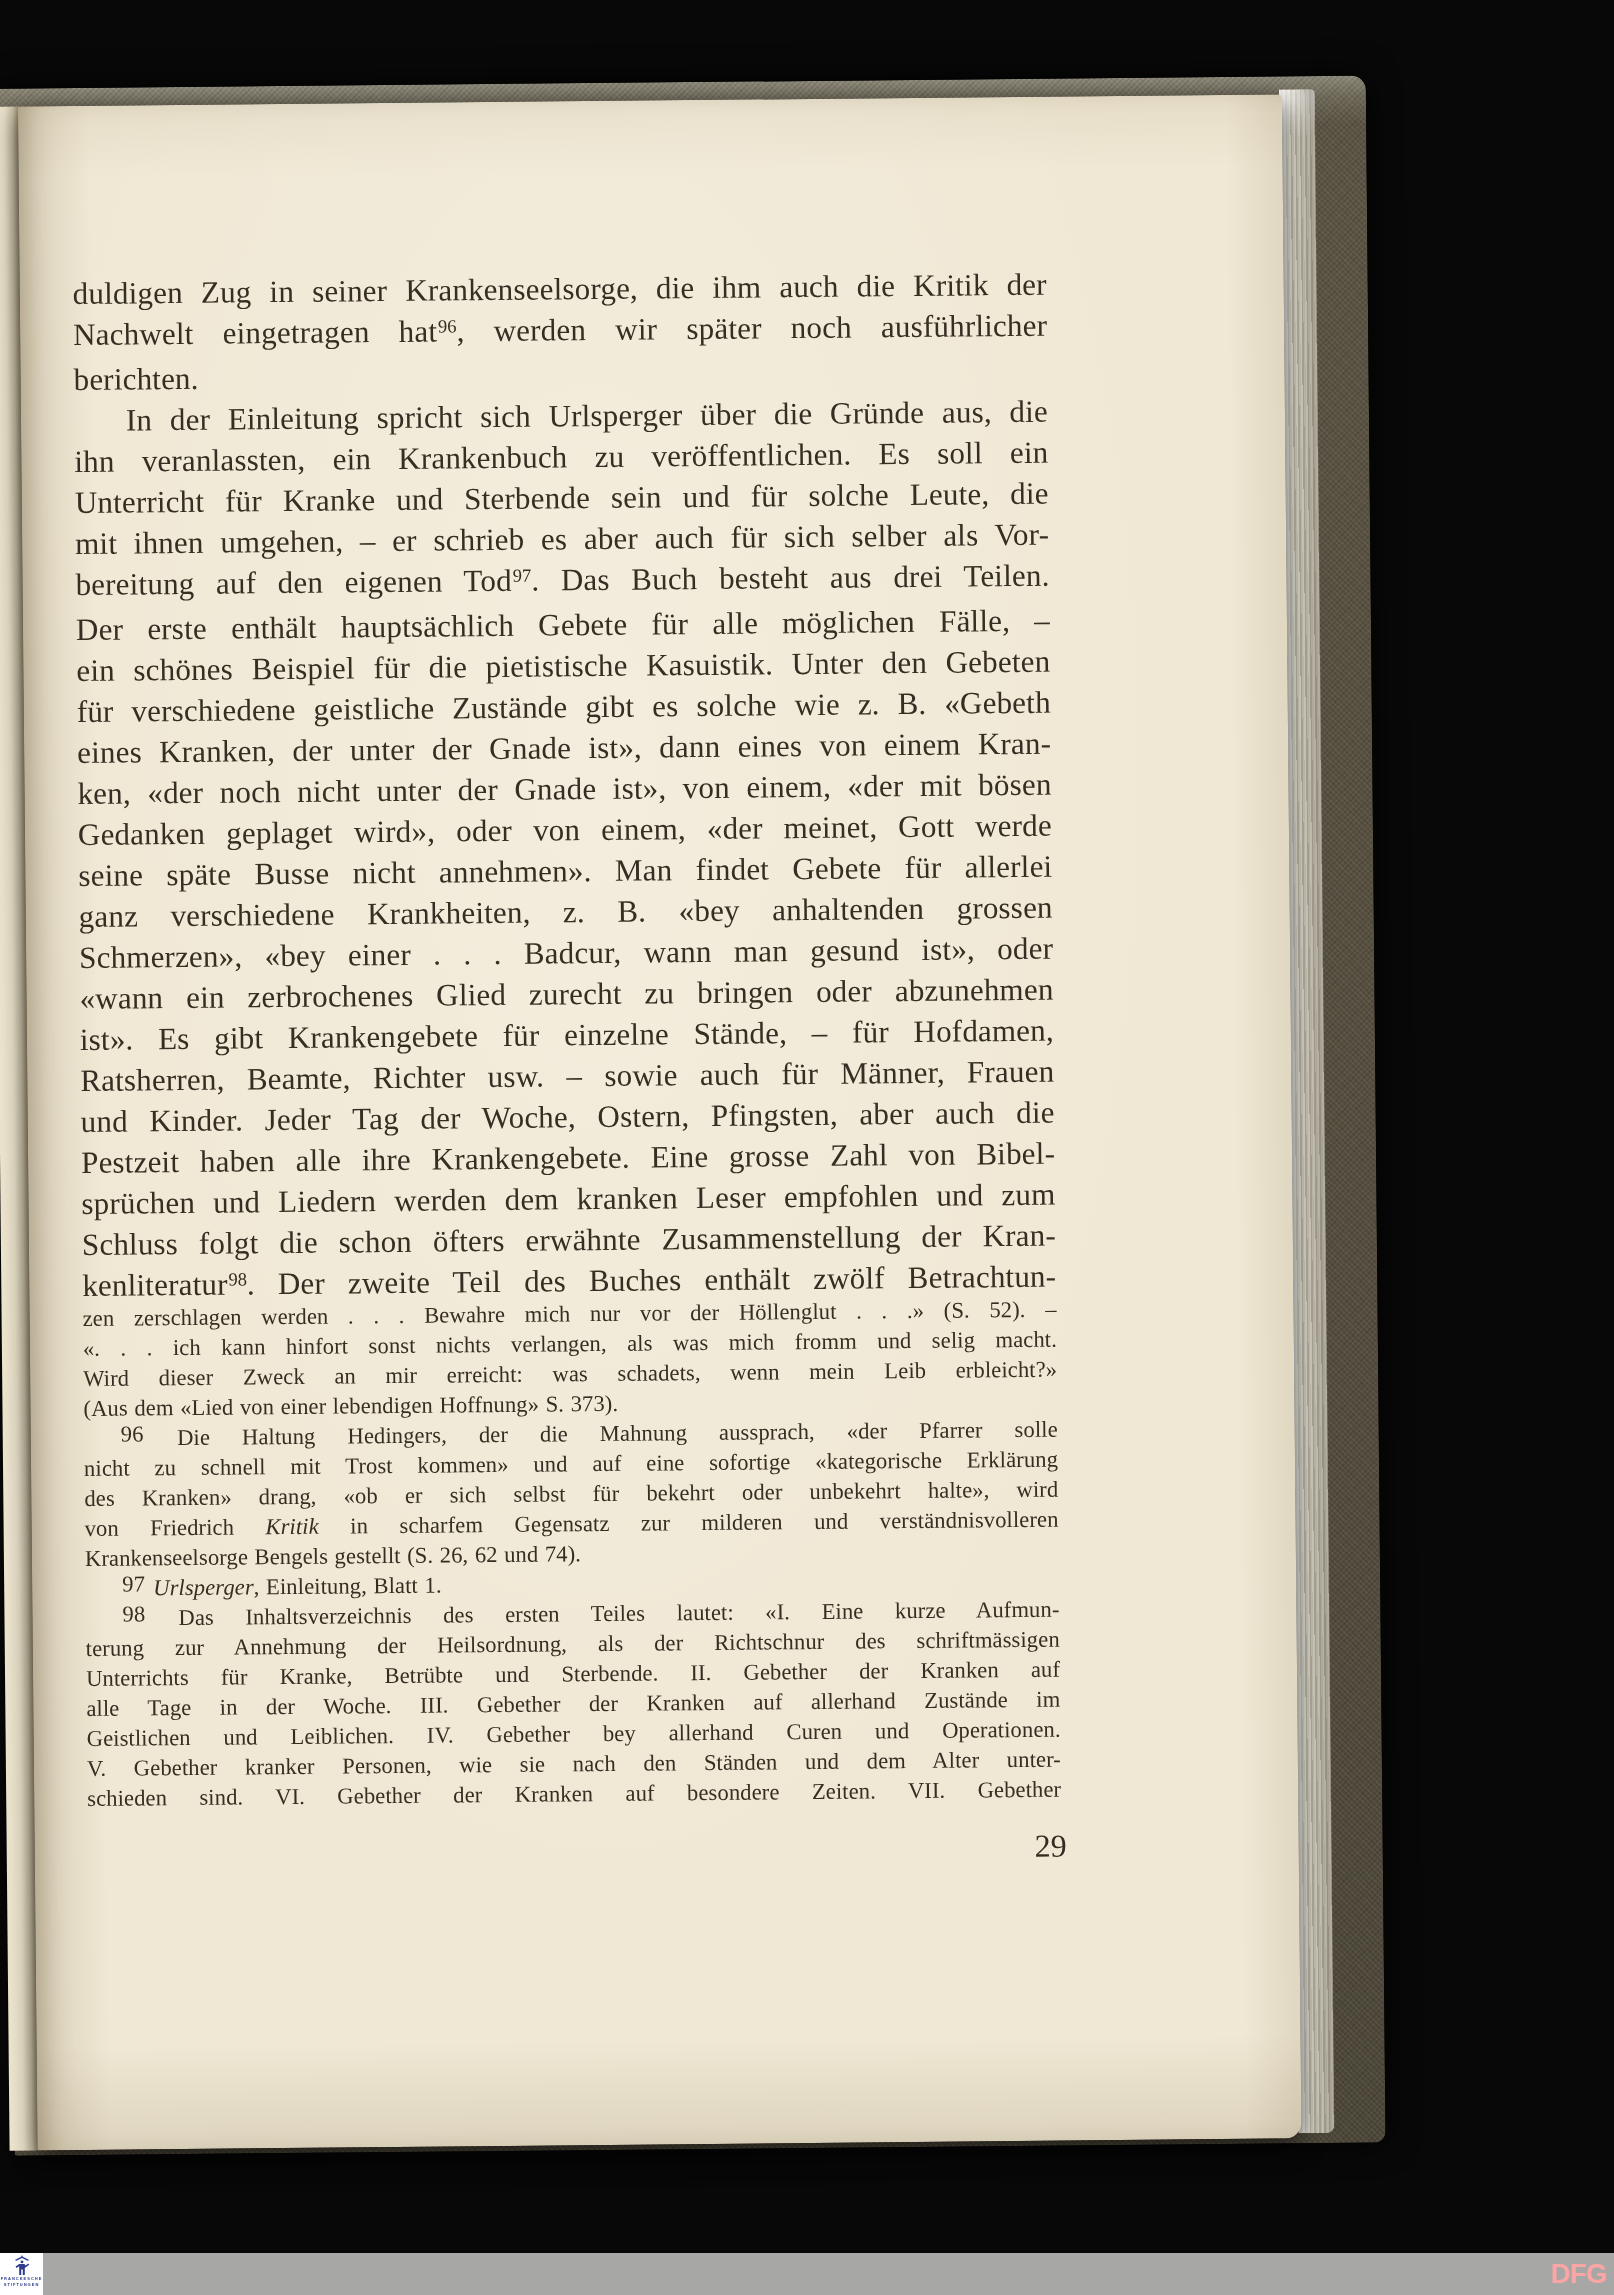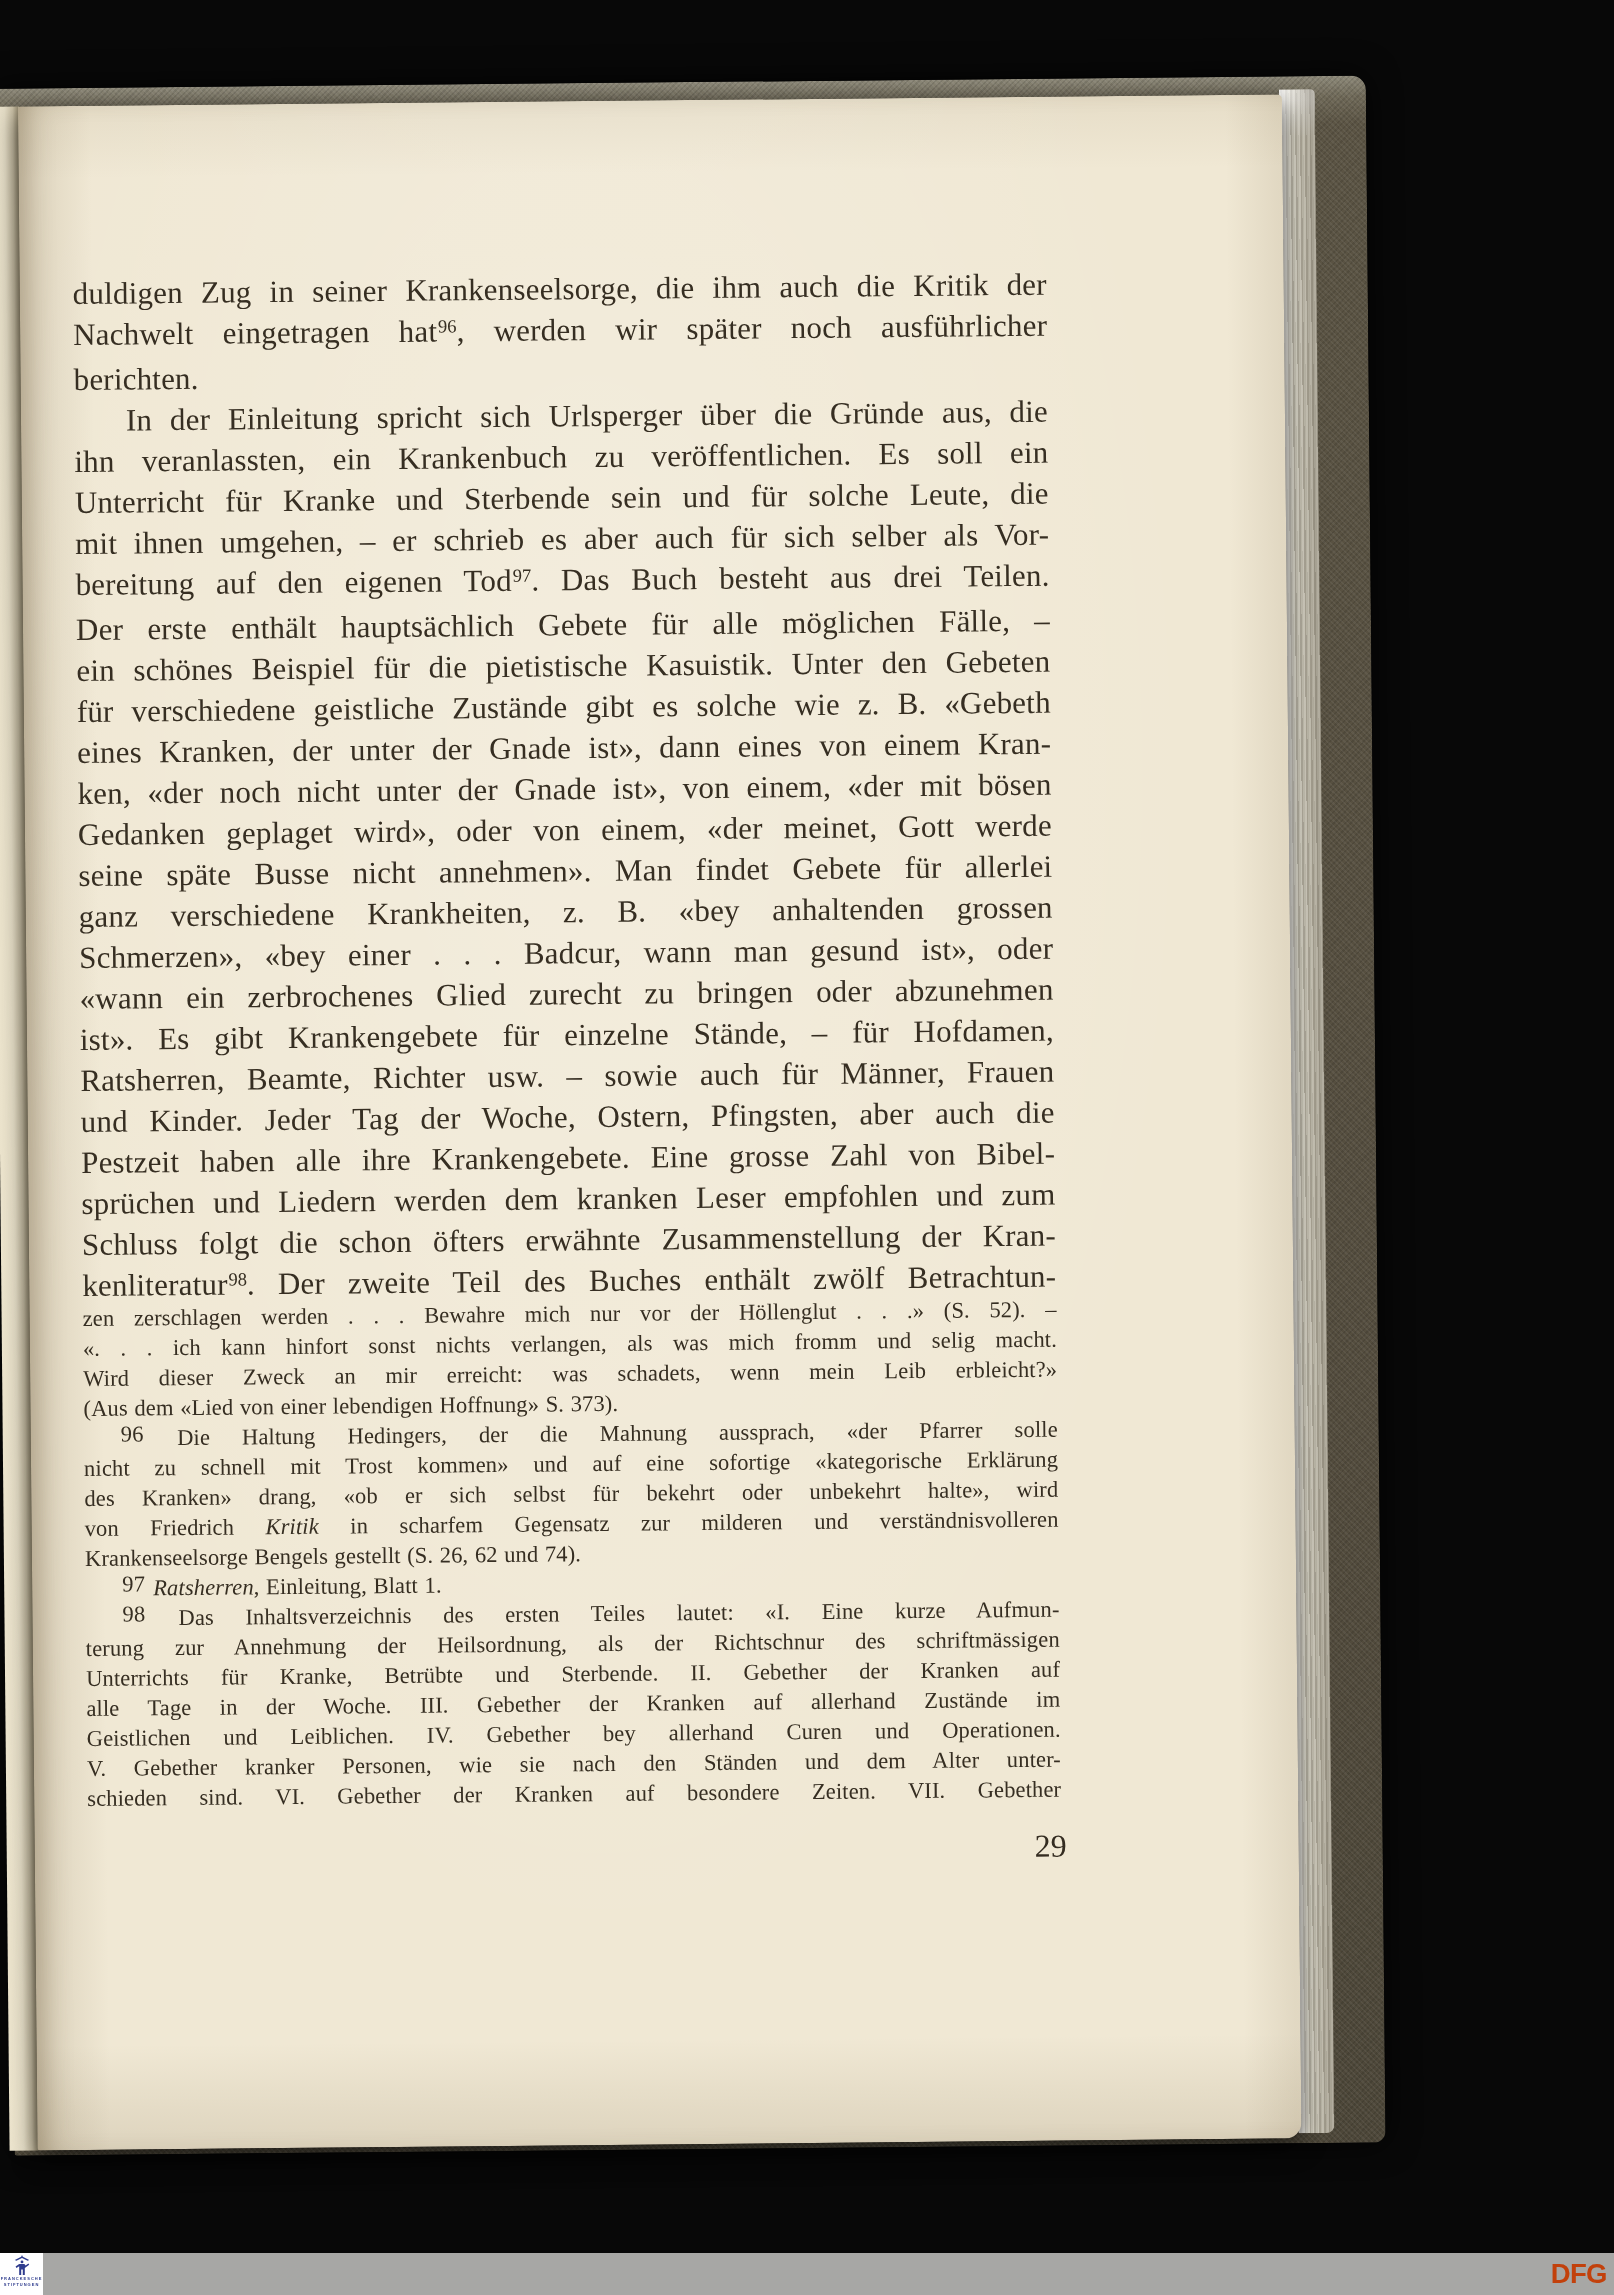--- a/index.html
+++ b/index.html
@@ -54,21 +54,21 @@
   #footnote-text .ind{text-indent:37px;}
   .it{font-style:italic;}
   .sup{font-size:60%;position:relative;top:-0.5em;letter-spacing:0;margin-left:0.8px;}
   .fnum{position:relative;top:-0.18em;margin-right:1.6px;}
   #page-number{position:absolute;left:81px;top:1830px;width:979px;text-align:right;
     font-size:32px;color:#342c21;}
   
   #scan-bar{position:absolute;left:0;top:2253px;width:1615px;height:43px;background:#a7a7a5;}
   #dfg-logo{position:absolute;left:1550px;top:2254px;width:63px;height:40px;
     display:flex;align-items:center;justify-content:flex-end;padding-right:6.5px;box-sizing:border-box;
-    color:#c2410c;font-family:"Liberation Sans","DejaVu Sans",sans-serif;
+    color:#fca5a5;font-family:"Liberation Sans","DejaVu Sans",sans-serif;
     font-weight:700;font-size:27.5px;letter-spacing:-0.8px;}
   #fs-logo{position:absolute;left:0;top:2253px;width:43px;height:43px;background:#ffffff;
     display:flex;flex-direction:column;align-items:center;justify-content:flex-start;box-sizing:border-box;padding-top:2.4px;}
   #fs-logo .glyph{width:16px;height:21px;}
   #fs-logo .lbl{font-family:"Liberation Sans","DejaVu Sans",sans-serif;font-weight:700;
     font-size:4px;letter-spacing:1px;color:#2f3c8e;line-height:5.7px;white-space:nowrap;}
 </style>
 </head>
 <body>
 
@@ -119,21 +119,21 @@
           <div class="line">(Aus dem «Lied von einer lebendigen Hoffnung» S. 373).</div>
         </div>
       <div>
           <div class="line j ind"><span class="fnum">96</span> Die Haltung Hedingers, der die Mahnung aussprach, «der Pfarrer solle</div>
           <div class="line j">nicht zu schnell mit Trost kommen» und auf eine sofortige «kategorische Erklärung</div>
           <div class="line j">des Kranken» drang, «ob er sich selbst für bekehrt oder unbekehrt halte», wird</div>
           <div class="line j">von Friedrich <span class="it">Kritik</span> in scharfem Gegensatz zur milderen und verständnisvolleren</div>
           <div class="line">Krankenseelsorge Bengels gestellt (S. 26, 62 und 74).</div>
         </div>
       <div>
-          <div class="line ind"><span class="fnum">97</span> <span class="it">Ratsherren</span>, Einleitung, Blatt 1.</div>
+          <div class="line ind"><span class="fnum">97</span> <span class="it">Urlsperger</span>, Einleitung, Blatt 1.</div>
         </div>
       <div>
           <div class="line j ind"><span class="fnum">98</span> Das Inhaltsverzeichnis des ersten Teiles lautet: «I. Eine kurze Aufmun-</div>
           <div class="line j">terung zur Annehmung der Heilsordnung, als der Richtschnur des schriftmässigen</div>
           <div class="line j">Unterrichts für Kranke, Betrübte und Sterbende. II. Gebether der Kranken auf</div>
           <div class="line j">alle Tage in der Woche. III. Gebether der Kranken auf allerhand Zustände im</div>
           <div class="line j">Geistlichen und Leiblichen. IV. Gebether bey allerhand Curen und Operationen.</div>
           <div class="line j">V. Gebether kranker Personen, wie sie nach den Ständen und dem Alter unter-</div>
           <div class="line j">schieden sind. VI. Gebether der Kranken auf besondere Zeiten. VII. Gebether</div>
         </div>

